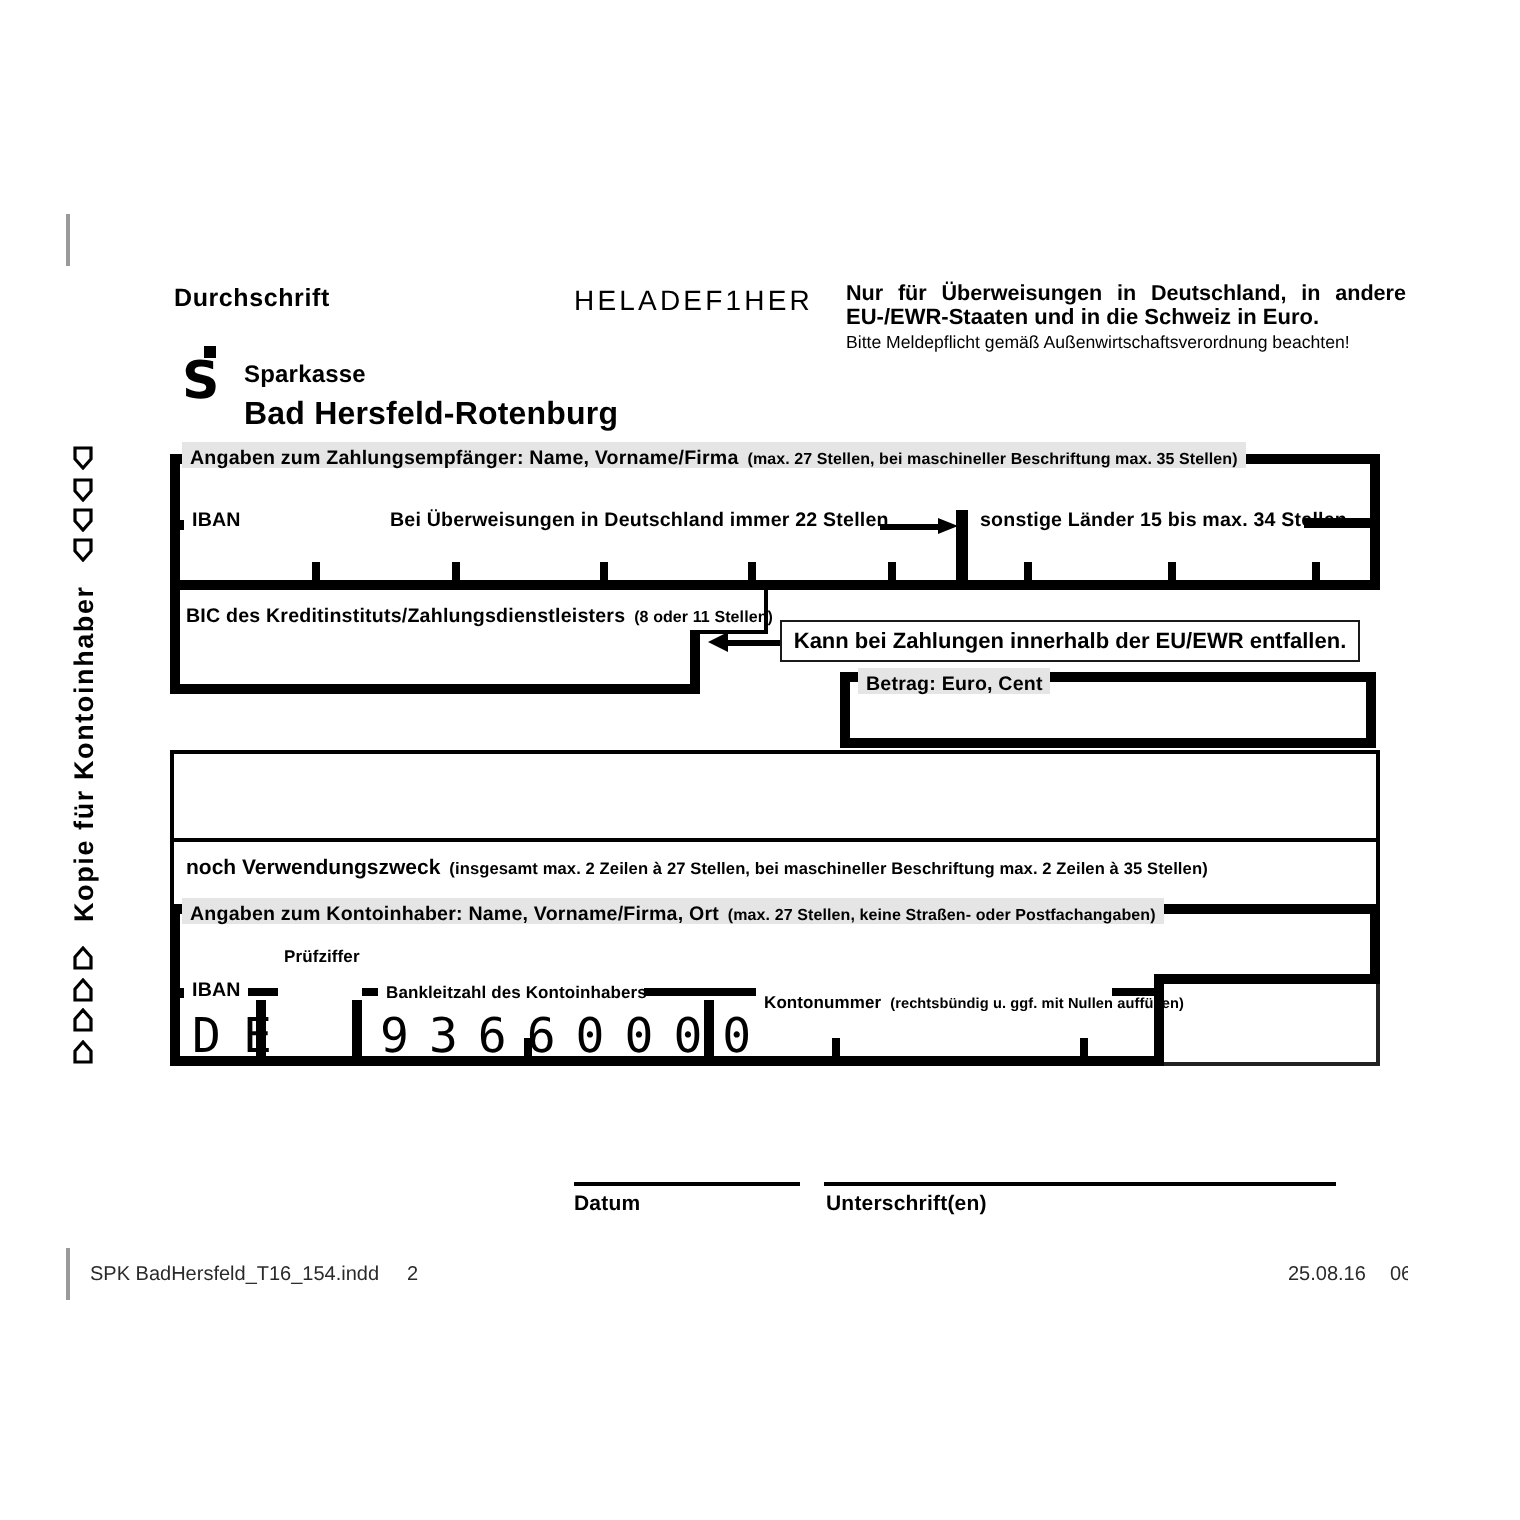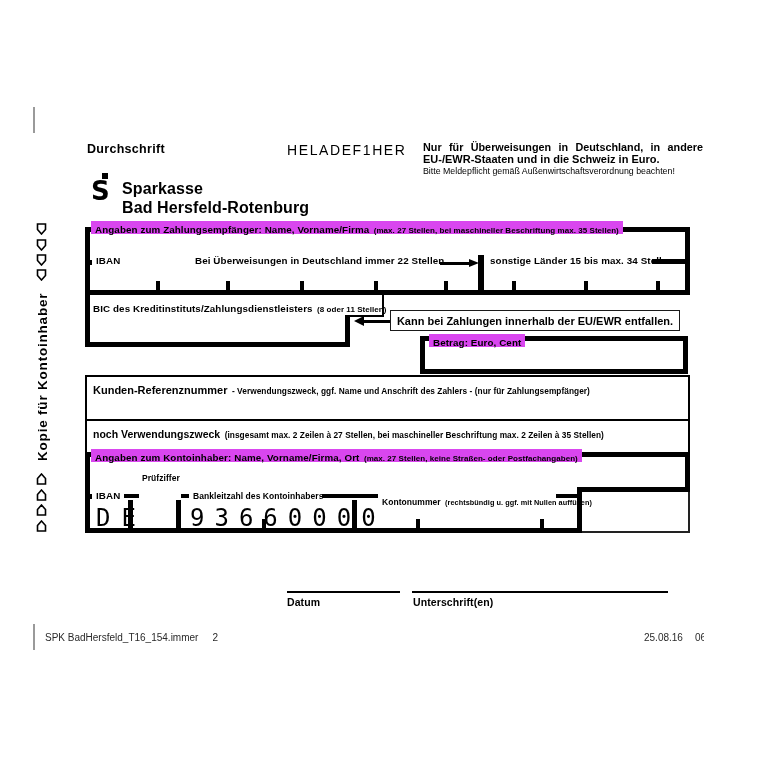--- a/index.html
+++ b/index.html
@@ -7,21 +7,21 @@
   #page {
     position:relative; width:704px; height:760px; background:#ffffff;
     font-family:"Liberation Sans", sans-serif; color:#000; overflow:hidden;
   }
   .abs { position:absolute; }
   .bar { position:absolute; background:#000; }
   .graybar { position:absolute; background:#9a9a9a; }
   .nowrap { white-space:nowrap; }
   .lbl  { font-weight:bold; font-size:9.8px; letter-spacing:0.1px; }
   .lbl-sm { font-weight:bold; font-size:8px; letter-spacing:0.05px; }
-  .onln { background:#d946ef; padding:0 4px; line-height:13px; height:13px; }
+  .onln { background:#e5e5e5; padding:0 4px; line-height:13px; height:13px; }
   .vtext {
     writing-mode:vertical-rl; transform:rotate(180deg);
     display:flex; align-items:center; justify-content:center; text-align:center;
   }
   .tri-r { width:0; height:0; border-left:10px solid #000;
            border-top:4.5px solid transparent; border-bottom:4.5px solid transparent; }
   .tri-l { width:0; height:0; border-right:10px solid #000;
            border-top:5px solid transparent; border-bottom:5px solid transparent; }
   .mono { font-family:"DejaVu Sans Mono", monospace; font-size:24px; font-weight:500; }
   .tick { position:absolute; width:4px; background:#000; }
@@ -43,21 +43,21 @@
   <div class="abs" style="left:423px; top:141px; width:280px;">
     <div style="font-size:10.8px; font-weight:bold; text-align:justify; text-align-last:justify;">Nur für Überweisungen in Deutschland, in andere</div>
     <div style="font-size:11px; font-weight:bold;">EU-/EWR-Staaten und in die Schweiz in Euro.</div>
     <div style="font-size:8.8px; margin-top:1px;">Bitte Meldepflicht gemäß Außenwirtschaftsverordnung beachten!</div>
   </div>
 
   <div class="abs" style="left:91px; top:172px; width:26px; height:34px;">
     <div class="bar" style="left:11px; top:1px; width:6px; height:6px;"></div>
     <div class="abs nowrap" style="left:0; top:6px; font-size:26px; font-weight:800; line-height:26px; font-family:'DejaVu Sans', sans-serif;">S</div>
   </div>
-  <div class="abs nowrap" style="left:122px; top:180px; font-size:16px; font-weight:600; letter-spacing:0.1px;">Sparkasse</div>
+  <div class="abs nowrap" style="left:122px; top:180px; font-size:12px; font-weight:600; letter-spacing:0.1px;">Sparkasse</div>
   <div class="abs nowrap" style="left:122px; top:199px; font-size:16px; font-weight:600; letter-spacing:0.1px;">Bad Hersfeld-Rotenburg</div>
 
   <svg class="penta" style="top:223px;" width="11" height="12" viewBox="0 0 11 12">
       <polygon points="1.5,1 9.5,1 9.5,6.5 5.5,11 1.5,6.5" fill="#fff" stroke="#000" stroke-width="1.6"></polygon>
     </svg>
   <svg class="penta" style="top:239px;" width="11" height="12" viewBox="0 0 11 12">
       <polygon points="1.5,1 9.5,1 9.5,6.5 5.5,11 1.5,6.5" fill="#fff" stroke="#000" stroke-width="1.6"></polygon>
     </svg>
   <svg class="penta" style="top:254px;" width="11" height="12" viewBox="0 0 11 12">
       <polygon points="1.5,1 9.5,1 9.5,6.5 5.5,11 1.5,6.5" fill="#fff" stroke="#000" stroke-width="1.6"></polygon>
@@ -126,24 +126,20 @@
   <div class="abs nowrap" style="left:390px; top:310px; width:290px; height:21px; border:1.6px solid #1a1a1a; display:flex; align-items:center; justify-content:center;">
     <span style="font-size:11px; font-weight:bold;">Kann bei Zahlungen innerhalb der EU/EWR entfallen.</span>
   </div>
 
   <div class="abs" style="left:420px; top:336px; width:268px; height:38px; border:5px solid #000;"></div>
   <div class="abs nowrap onln" style="left:429px; top:334px;">
     <span class="lbl">Betrag: Euro, Cent</span>
   </div>
 
   <div class="abs" style="left:85px; top:375px; width:605px; height:46px; border:2px solid #000;"></div>
-  <div class="abs nowrap" style="left:93px; top:380px;">
-    <span style="font-size:11px; font-weight:bold;">Kunden-Referenznummer</span>
-    <span class="lbl-sm" style="font-size:8.3px;">- Verwendungszweck, ggf. Name und Anschrift des Zahlers - (nur für Zahlungsempfänger)</span>
-  </div>
 
   <div class="abs" style="left:85px; top:419px; width:605px; height:35px; border:2px solid #000;"></div>
   <div class="abs nowrap" style="left:93px; top:424px;">
     <span style="font-size:10.5px; font-weight:bold;">noch Verwendungszweck</span>
     <span class="lbl-sm" style="font-size:8.3px;">(insgesamt max. 2 Zeilen à 27 Stellen, bei maschineller Beschriftung max. 2 Zeilen à 35 Stellen)</span>
   </div>
 
   <div class="bar" style="left:85px; top:452px; width:605px; height:5px;"></div>
   <div class="abs nowrap onln" style="left:91px; top:449px;">
     <span class="lbl">Angaben zum Kontoinhaber: Name, Vorname/Firma, Ort</span>
@@ -178,21 +174,21 @@
   <div class="tick" style="left:262px; top:519px; height:9px;"></div>
   <div class="tick" style="left:416px; top:519px; height:9px;"></div>
   <div class="tick" style="left:540px; top:519px; height:9px;"></div>
 
   <div class="bar" style="left:287px; top:591px; width:113px; height:1.5px;"></div>
   <div class="abs nowrap lbl" style="left:287px; top:596px; font-size:10.5px;">Datum</div>
   <div class="bar" style="left:412px; top:591px; width:256px; height:1.5px;"></div>
   <div class="abs nowrap lbl" style="left:413px; top:596px; font-size:10.5px;">Unterschrift(en)</div>
 
   <div class="abs nowrap" style="left:45px; top:632px; font-size:10px; color:#2a2a2a; display:flex; gap:14px;">
-    <span>SPK BadHersfeld_T16_154.immer</span>
+    <span>SPK BadHersfeld_T16_154.indd</span>
     <span>2</span>
   </div>
   <div class="abs nowrap" style="left:644px; top:632px; font-size:10px; color:#2a2a2a; display:flex; gap:12px;">
     <span>25.08.16</span>
     <span>06:37</span>
   </div>
 
 </div>
 
 </body></html>

